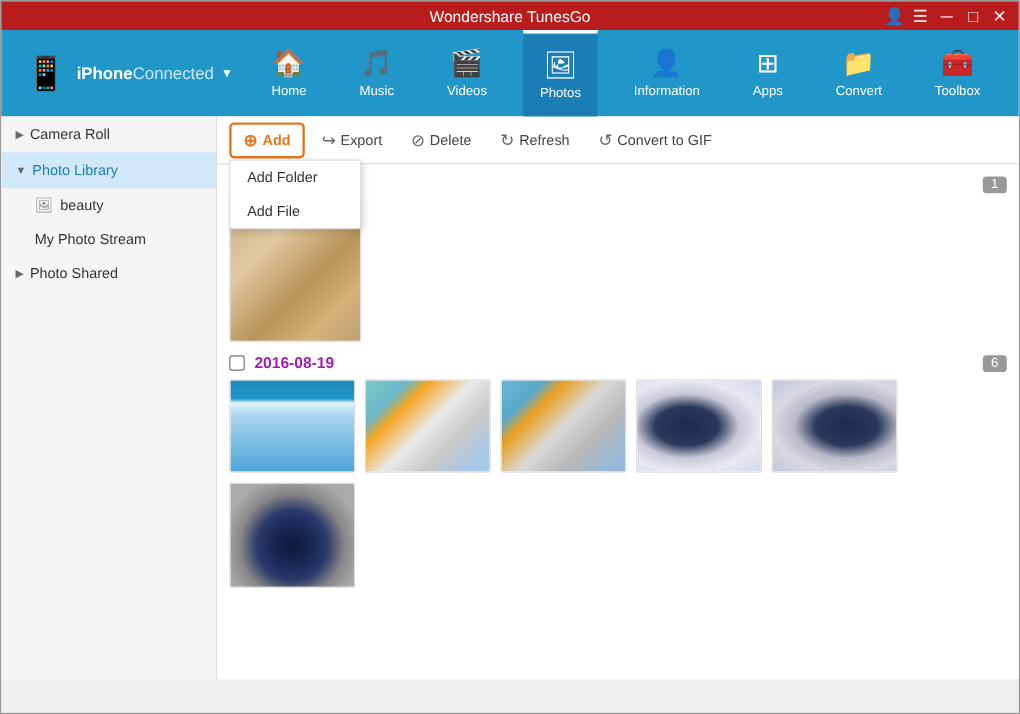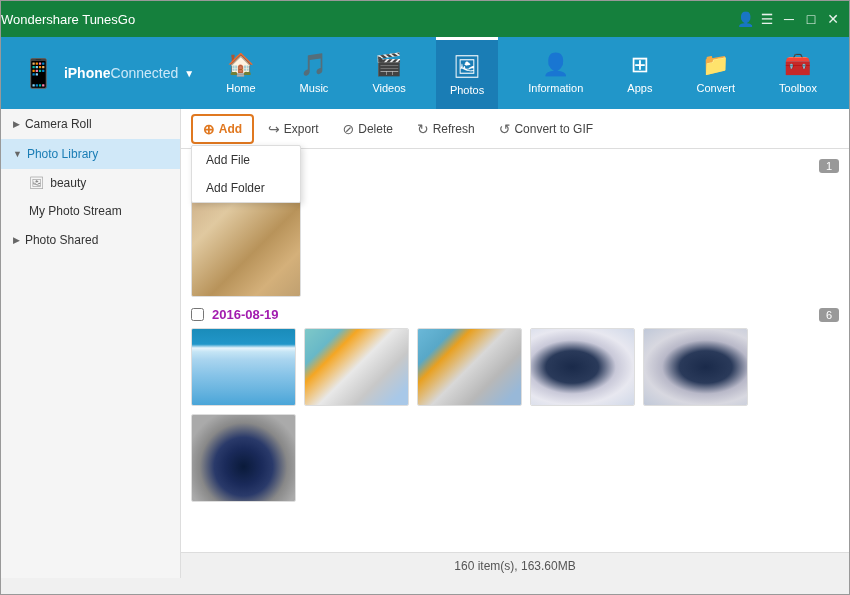--- a/index.html
+++ b/index.html
@@ -8,24 +8,25 @@
       height: 595px;
       font-family: Arial, sans-serif;
       font-size: 12px;
       overflow: hidden;
       background: #f0f0f0;
       border: 1px solid #999;
     }
 
     
     .title-bar {
-      height: 36px;
-      background: #15803d;
-      display: flex;
-      align-items: center;
+      height: 24px;
+      background: #b91c1c;
+      display: flex;
+      align-items: center;
+      justify-content: center;
       position: relative;
       color: white;
       font-size: 13px;
     }
     .title-bar .win-controls {
       position: absolute;
       right: 8px;
       display: flex;
       gap: 6px;
       align-items: center;
@@ -399,24 +400,24 @@
         <span class="btn-icon">↻</span>
         <span>Refresh</span>
       </button>
       <button class="toolbar-btn">
         <span class="btn-icon">↺</span>
         <span>Convert to GIF</span>
       </button>
 
       <div class="dropdown">
         <div class="dropdown-item">
+          <span>Add Folder</span>
+        </div>
+        <div class="dropdown-item">
           <span>Add File</span>
-        </div>
-        <div class="dropdown-item">
-          <span>Add Folder</span>
         </div>
       </div>
     </div>
 
     <div class="photo-area">
 
       <div class="no-photo-section">
         <div class="section-top-badge">
           <span class="badge-right">1</span>
         </div>
@@ -454,17 +455,14 @@
         </div>
         <div class="thumb-row" style="margin-top:8px;">
           <div class="thumb" style="width:105px;height:88px;">
             <div class="img-headphones3"></div>
           </div>
         </div>
       </div>
 
     </div>
 
-    <div class="status-bar">
-      <span>160 item(s), 163.60MB</span>
-    </div>
   </div>
 </div>
 
 </body></html>

